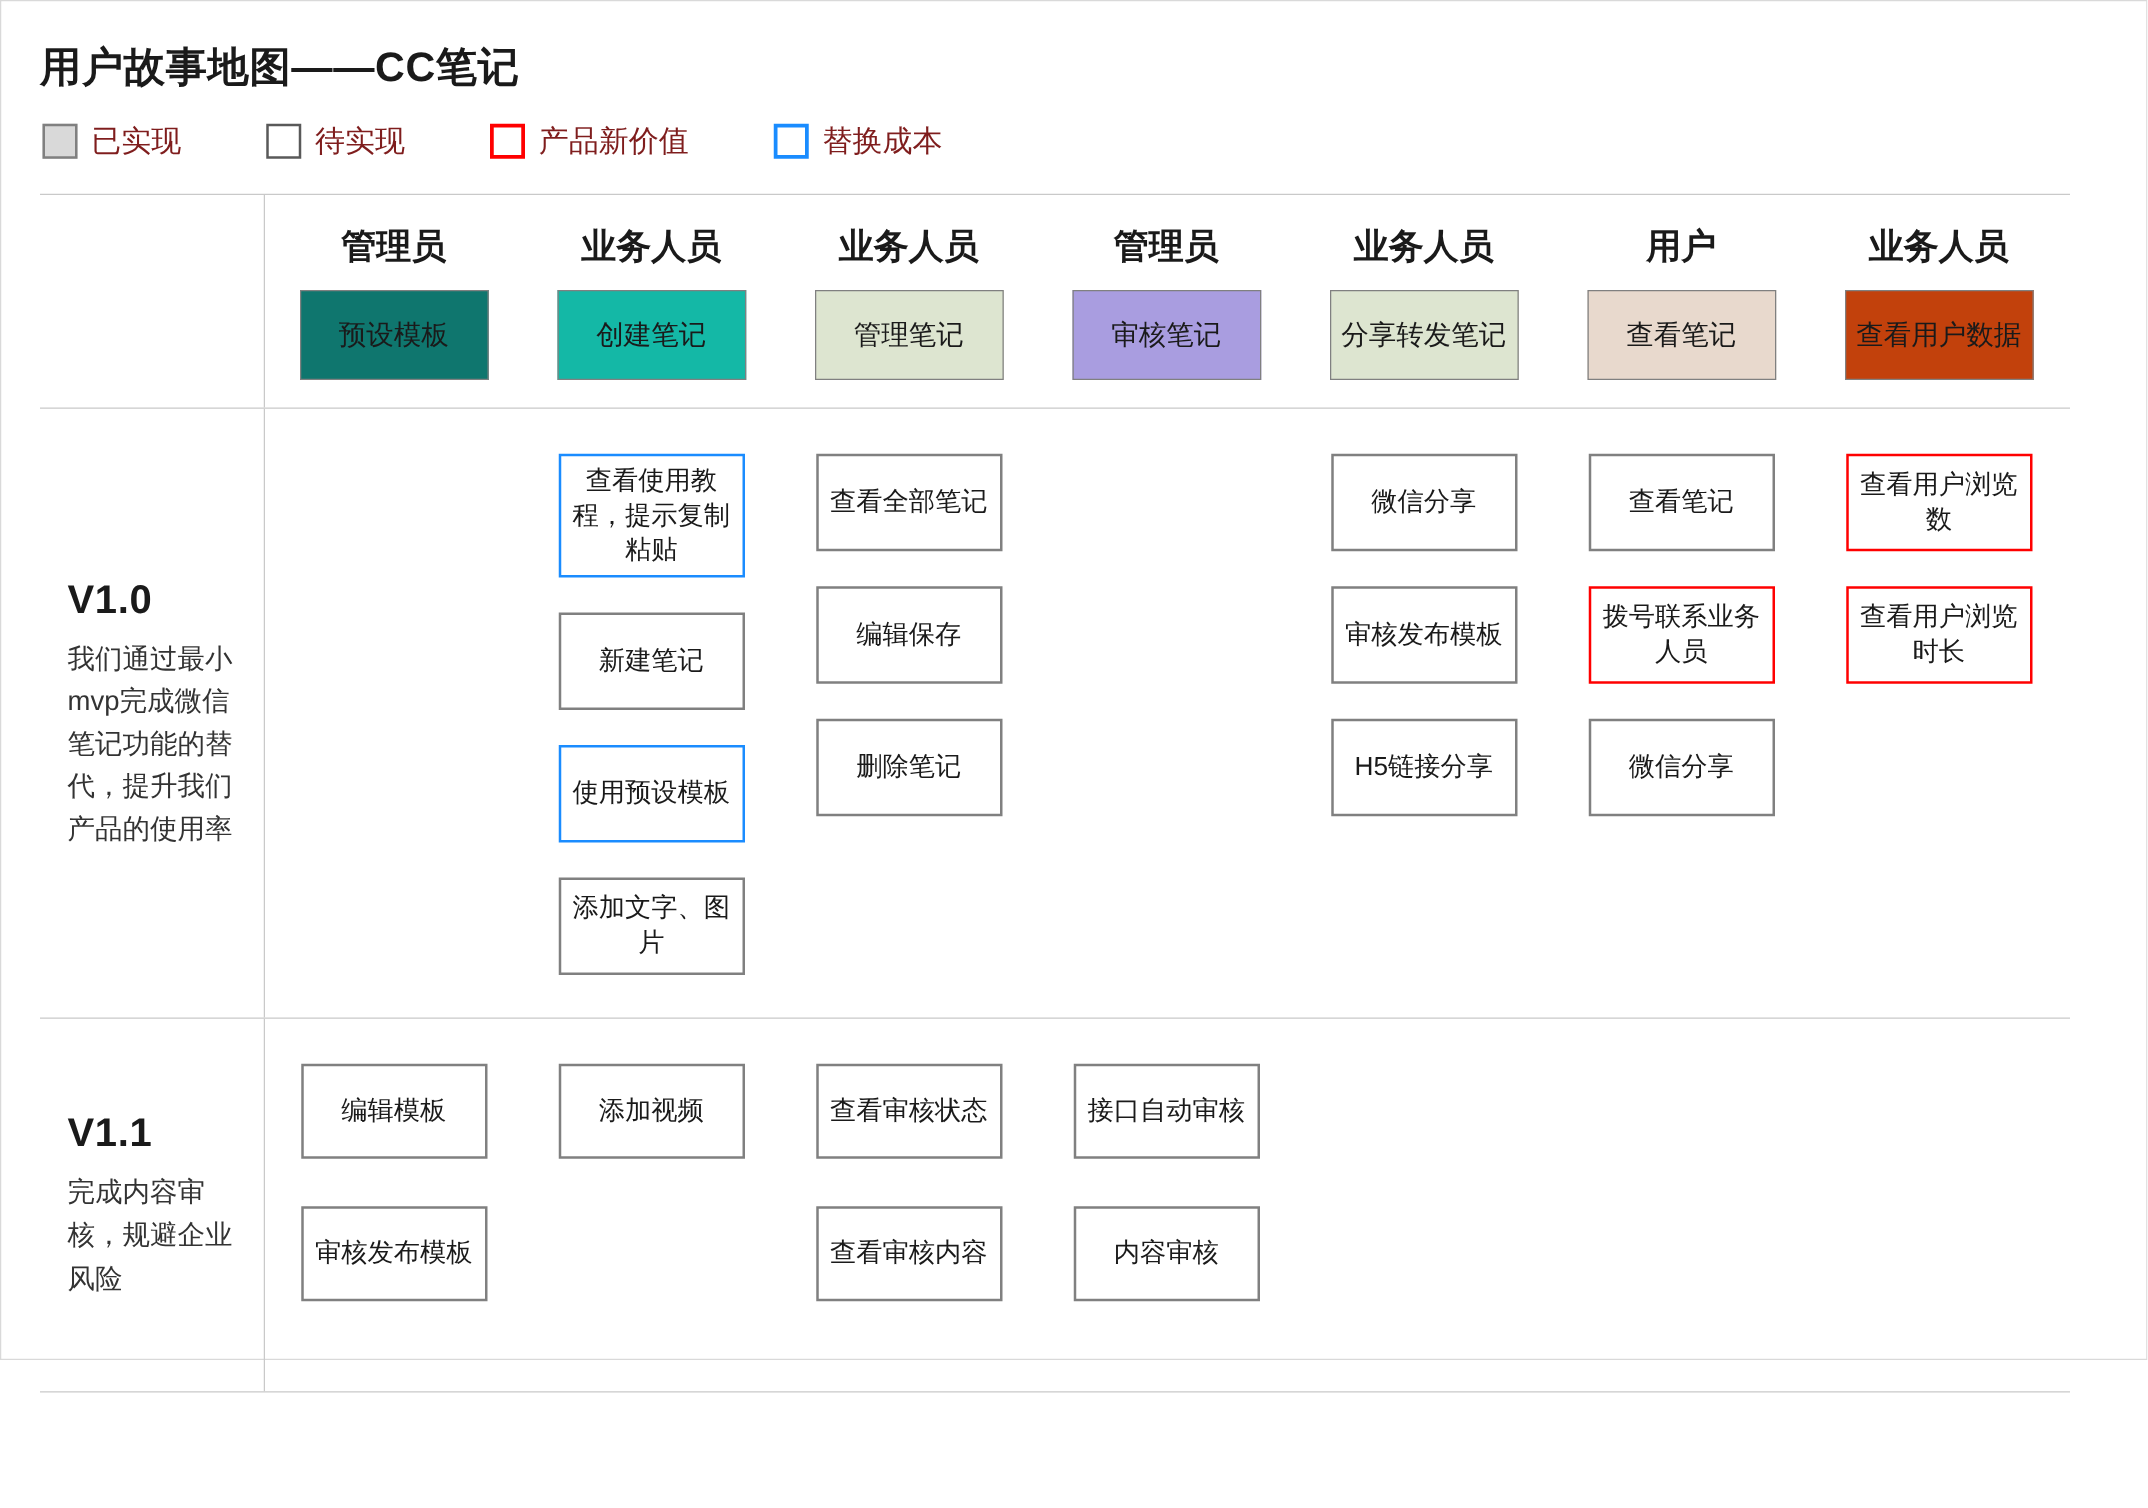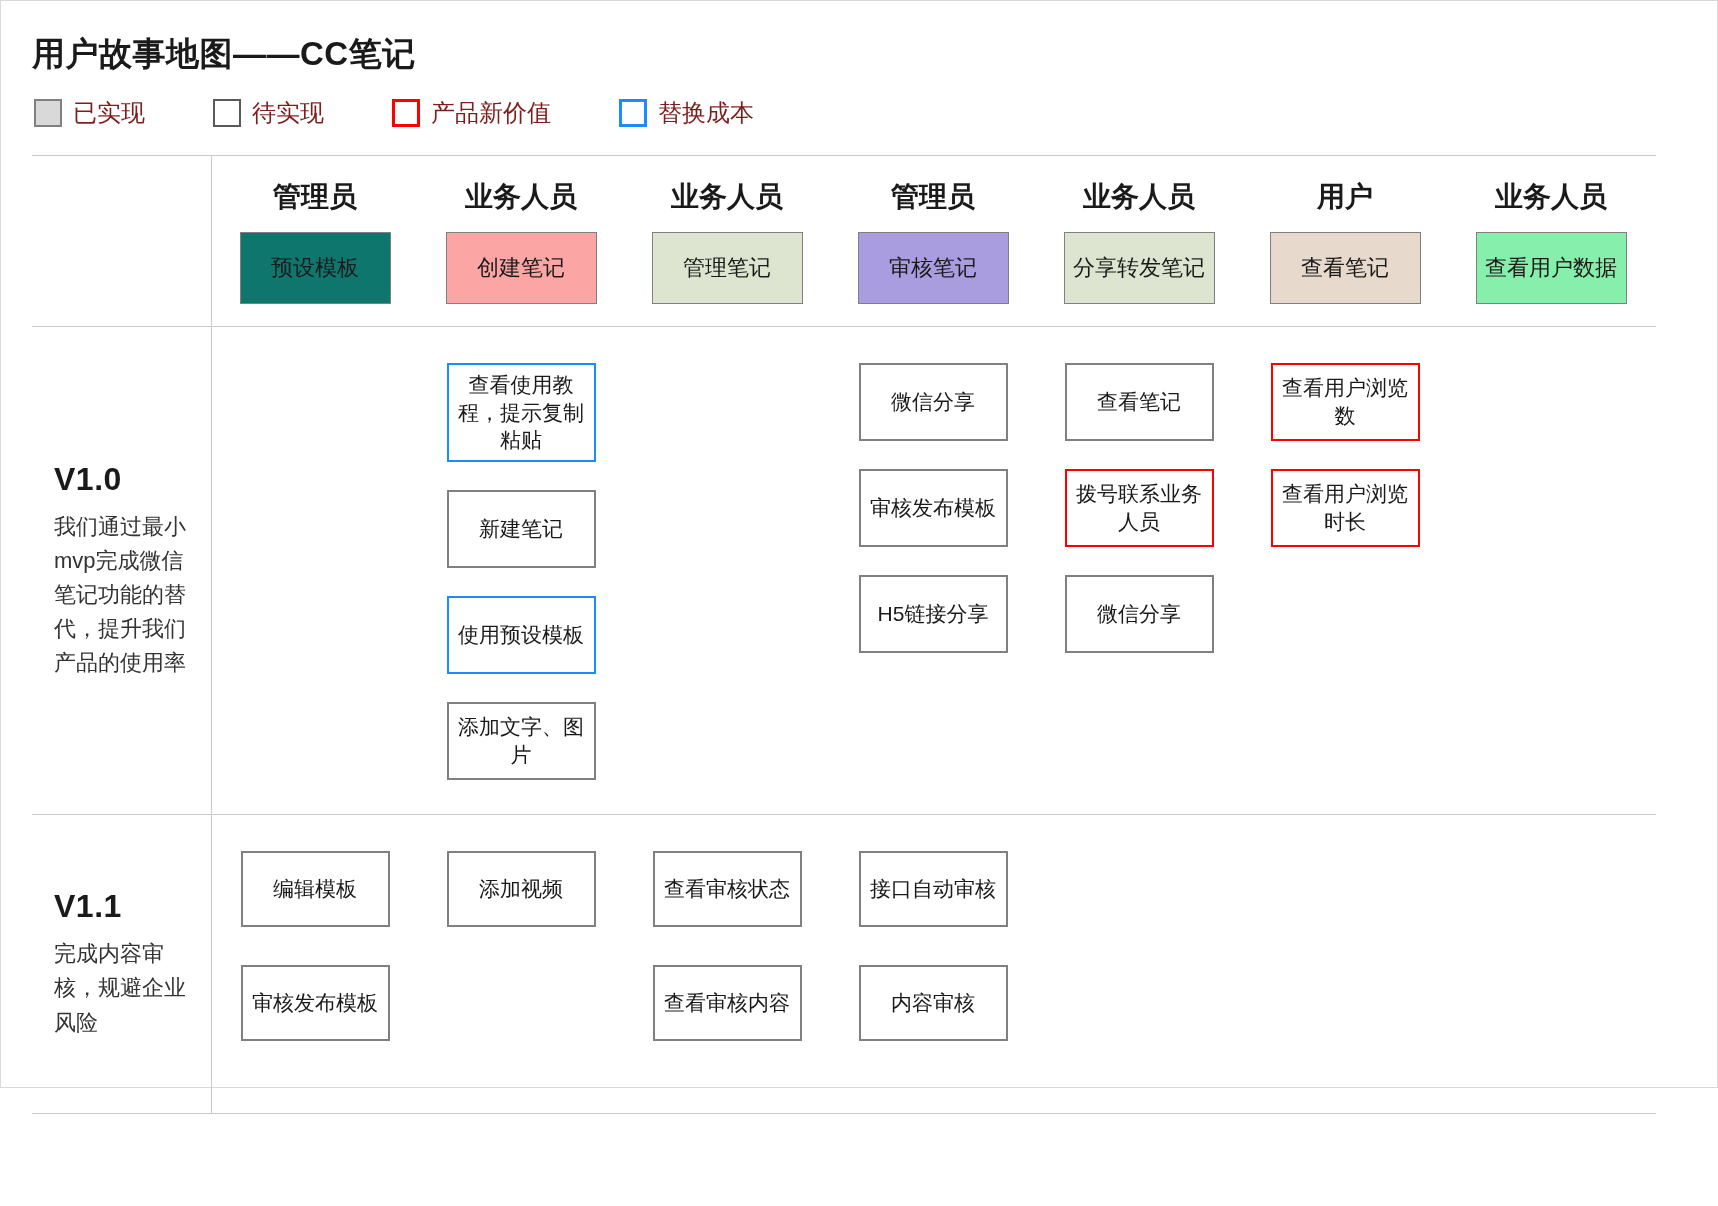--- a/index.html
+++ b/index.html
@@ -194,58 +194,63 @@
 
     <div class="map-row header-row">
       <div class="row-label blank"></div>
       <div class="row-body">
           <div class="col">
             <div class="role-title">管理员</div>
             <div class="activity-card" style="background: #0f766e;">预设模板</div>
           </div>
           <div class="col">
             <div class="role-title">业务人员</div>
-            <div class="activity-card" style="background: #fca5a5;">创建笔记</div>
+            <div class="activity-card" style="background: #14b8a6;">创建笔记</div>
           </div>
           <div class="col">
             <div class="role-title">业务人员</div>
             <div class="activity-card" style="background: rgb(221, 229, 208);">管理笔记</div>
           </div>
           <div class="col">
             <div class="role-title">管理员</div>
             <div class="activity-card" style="background: rgb(169, 157, 224);">审核笔记</div>
           </div>
           <div class="col">
             <div class="role-title">业务人员</div>
             <div class="activity-card" style="background: rgb(221, 229, 208);">分享转发笔记</div>
           </div>
           <div class="col">
             <div class="role-title">用户</div>
             <div class="activity-card" style="background: rgb(232, 217, 205);">查看笔记</div>
           </div>
           <div class="col">
             <div class="role-title">业务人员</div>
-            <div class="activity-card" style="background: #86efac;">查看用户数据</div>
+            <div class="activity-card" style="background: #c2410c;">查看用户数据</div>
           </div>
         </div>
     </div>
 
     <div class="map-row story-row">
       <div class="row-label">
         <div class="release-name">V1.0</div>
         <div class="release-desc">我们通过最小mvp完成微信笔记功能的替代，提升我们产品的使用率</div>
       </div>
       <div class="row-body">
           <div class="col"></div>
           <div class="col">
             <div class="story-card" style="border-color: rgb(26, 140, 255);">查看使用教程，提示复制粘贴</div>
             <div class="story-card" style="border-color: rgb(128, 128, 128);">新建笔记</div>
             <div class="story-card" style="border-color: rgb(26, 140, 255);">使用预设模板</div>
             <div class="story-card" style="border-color: rgb(128, 128, 128);">添加文字、图片</div>
           </div>
+          <div class="col">
+            <div class="story-card" style="border-color: rgb(128, 128, 128);">查看全部笔记</div>
+            <div class="story-card" style="border-color: rgb(128, 128, 128);">编辑保存</div>
+            <div class="story-card" style="border-color: rgb(128, 128, 128);">删除笔记</div>
+          </div>
           <div class="col"></div>
           <div class="col">
             <div class="story-card" style="border-color: rgb(128, 128, 128);">微信分享</div>
             <div class="story-card" style="border-color: rgb(128, 128, 128);">审核发布模板</div>
             <div class="story-card" style="border-color: rgb(128, 128, 128);">H5链接分享</div>
           </div>
           <div class="col">
             <div class="story-card" style="border-color: rgb(128, 128, 128);">查看笔记</div>
             <div class="story-card" style="border-color: rgb(255, 0, 0);">拨号联系业务人员</div>
             <div class="story-card" style="border-color: rgb(128, 128, 128);">微信分享</div>

